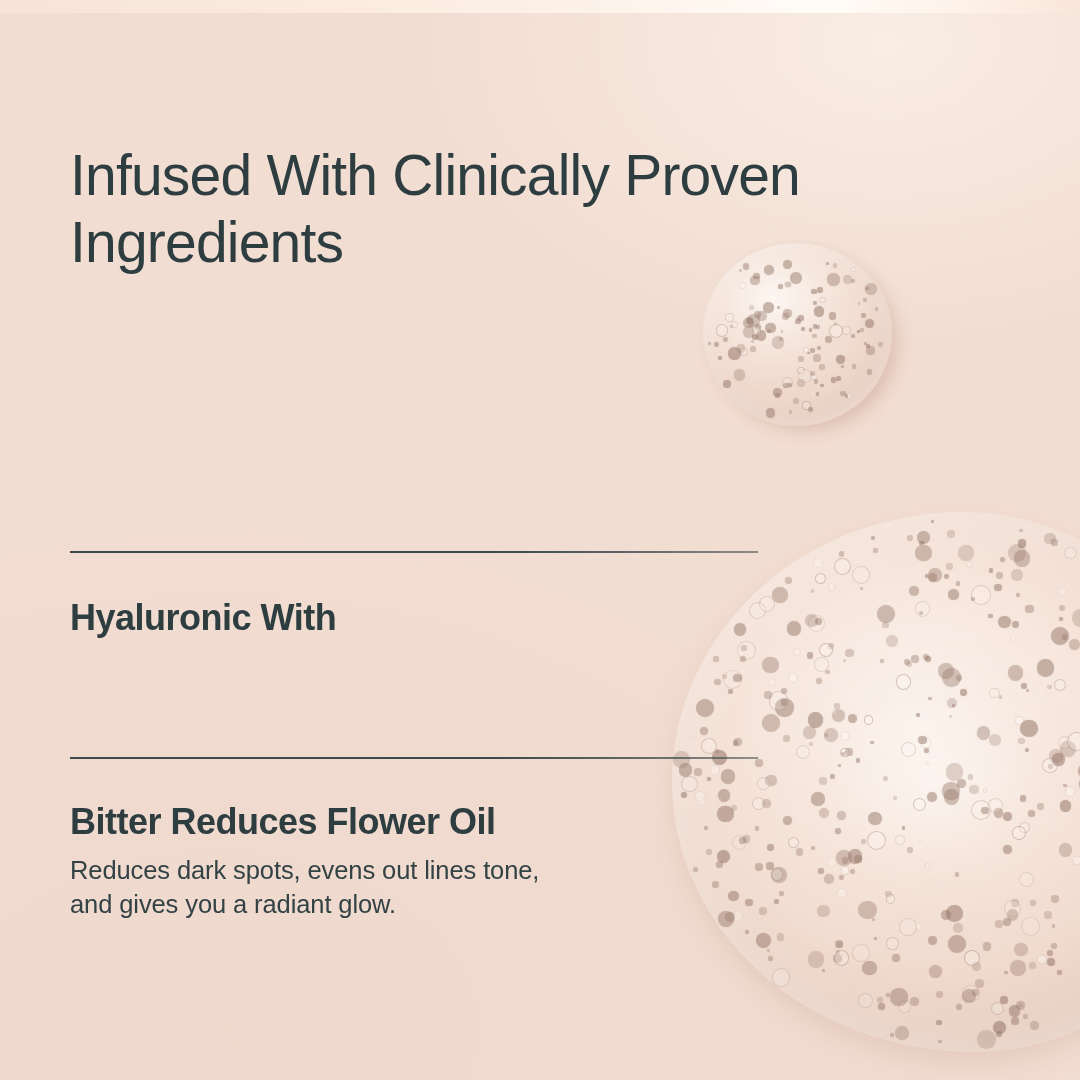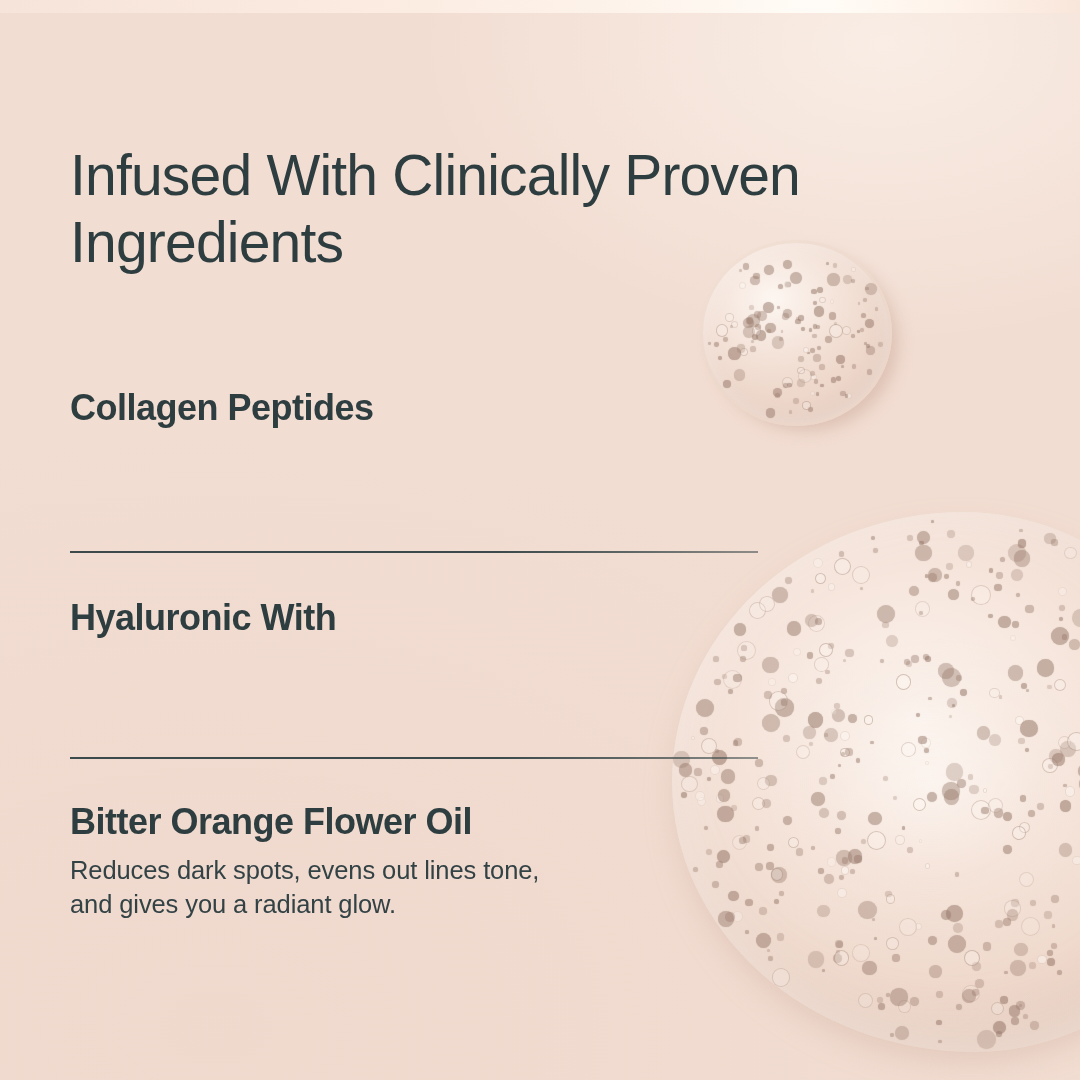--- a/index.html
+++ b/index.html
@@ -676,31 +676,30 @@
       <div class="bub solid" style="left: 728.494px; top: 347.374px; width: 12.7645px; height: 12.7645px; opacity: 0.88;"></div>
       <div class="bub solid" style="left: 813.764px; top: 379.351px; width: 4.49136px; height: 4.49136px; opacity: 0.67;"></div>
       <div class="bub solid" style="left: 816.718px; top: 346.24px; width: 4.18825px; height: 4.18825px; opacity: 0.76;"></div>
     </div>
 
   <div class="content">
 
     <h1 class="headline"><span class="bold">Infused With </span><span class="regular">Clinically Proven Ingredients</span></h1>
 
     <div class="block" id="block-1">
-      <h2 class="block-title">Collagen Peptides</h2>
     </div>
 
     <div class="divider" id="divider-1"></div>
 
     <div class="block" id="block-2">
       <h2 class="block-title">Hyaluronic With</h2>
     </div>
 
     <div class="divider" id="divider-2"></div>
 
     <div class="block" id="block-3">
-      <h2 class="block-title">Bitter Orange Flower Oil</h2>
+      <h2 class="block-title">Bitter Reduces Flower Oil</h2>
       <p class="block-body">Reduces dark spots, evens out lines tone,
 and gives you a radiant glow.</p>
     </div>
 
   </div>
 </div>
 
 </body></html>

